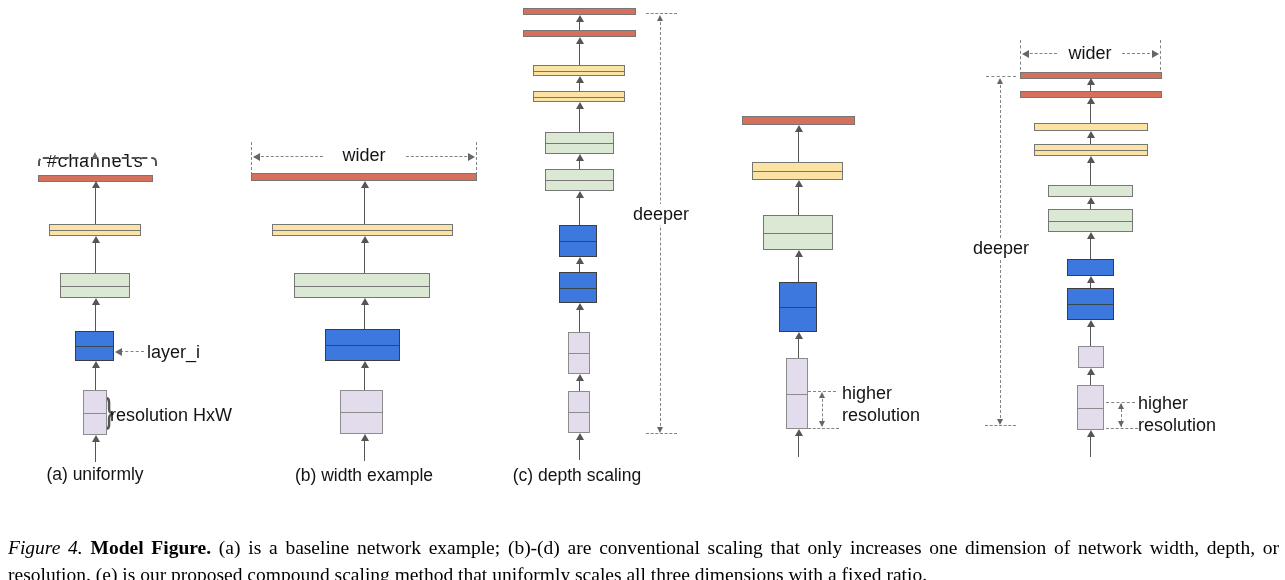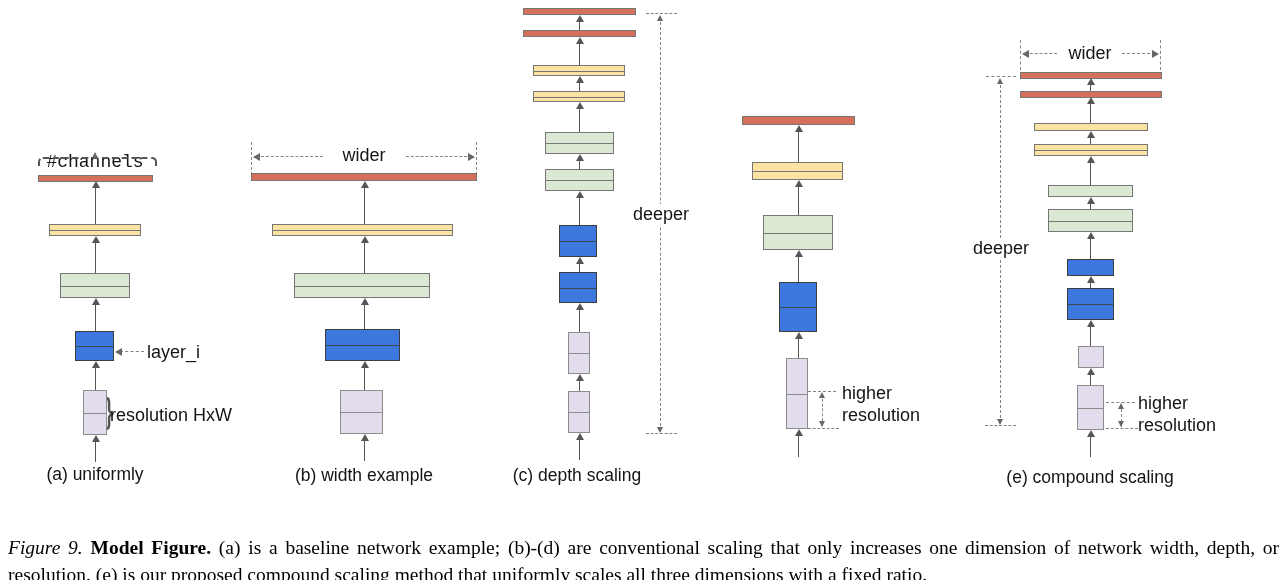--- a/index.html
+++ b/index.html
@@ -92,23 +92,22 @@
   <div class="dashh" style="left:985px;top:425px;width:31px;"></div>
   <div class="lbl ctr bg" style="left:1001px;top:238px;">deeper</div>
 
   <div class="dashh" style="left:1106px;top:402px;width:29px;"></div>
   <div class="dashh" style="left:1106px;top:428px;width:32px;"></div>
   <div class="dashv" style="left:1121px;top:404px;height:23px;"></div>
   <div class="hd-up sm" style="left:1118px;top:403px;"></div>
   <div class="hd-down sm" style="left:1118px;top:421px;"></div>
   <div class="lbl" style="left:1138px;top:393px;">higher</div>
   <div class="lbl" style="left:1138px;top:415px;">resolution</div>
-  <div class="subcap" style="left:1090px;top:467px;">(e) compound scaling</div>
-
-  <p class="caption"><span class="figlab">Figure 9.</span> <b>Model Figure.</b> <span>(a) is a baseline network example; (b)-(d) are conventional scaling that only increases one dimension of network width, depth, or resolution. (e) is our proposed compound scaling method that uniformly scales all three dimensions with a fixed ratio.</span></p>
+
+  <p class="caption"><span class="figlab">Figure 4.</span> <b>Model Figure.</b> <span>(a) is a baseline network example; (b)-(d) are conventional scaling that only increases one dimension of network width, depth, or resolution. (e) is our proposed compound scaling method that uniformly scales all three dimensions with a fixed ratio.</span></p>
 <div class="box red" style="left: 38px; top: 175px; width: 115px; height: 7px; background: rgb(213, 112, 92);"></div>
     <div class="box yellow" style="left: 49px; top: 224px; width: 92px; height: 12px; background: rgb(251, 227, 163);">
       <div class="seg"></div>
     </div>
     <div class="box green" style="left: 60px; top: 273px; width: 70px; height: 25px; background: rgb(218, 232, 212);">
       <div class="seg"></div>
     </div>
     <div class="box blue" style="left: 75px; top: 331px; width: 39px; height: 30px; background: rgb(60, 120, 221);">
       <div class="seg"></div>
     </div>

